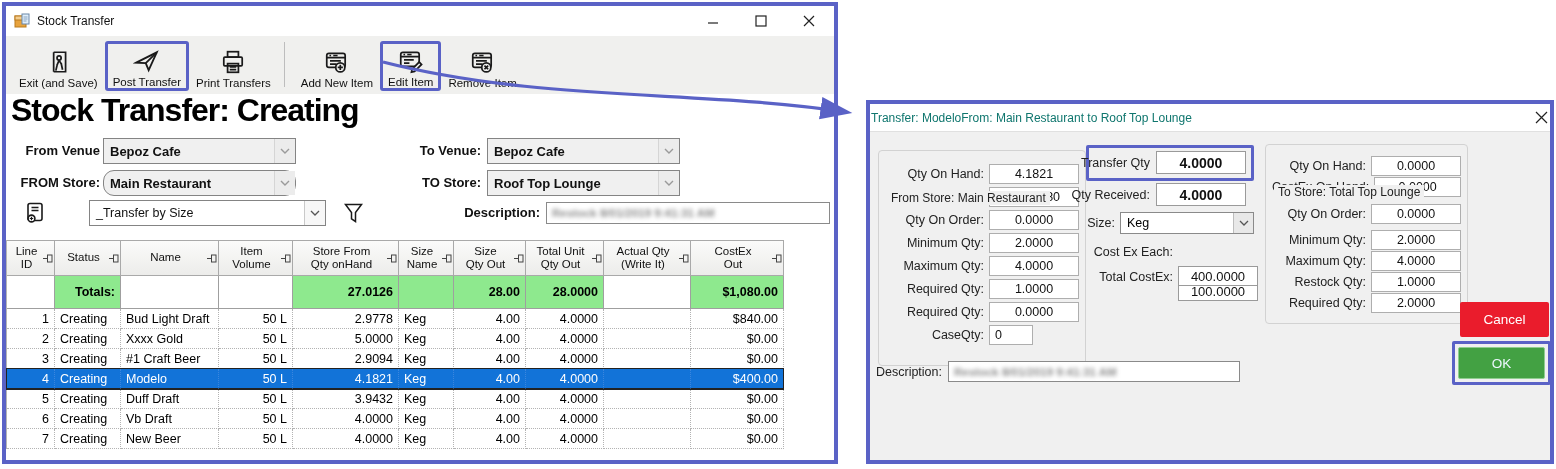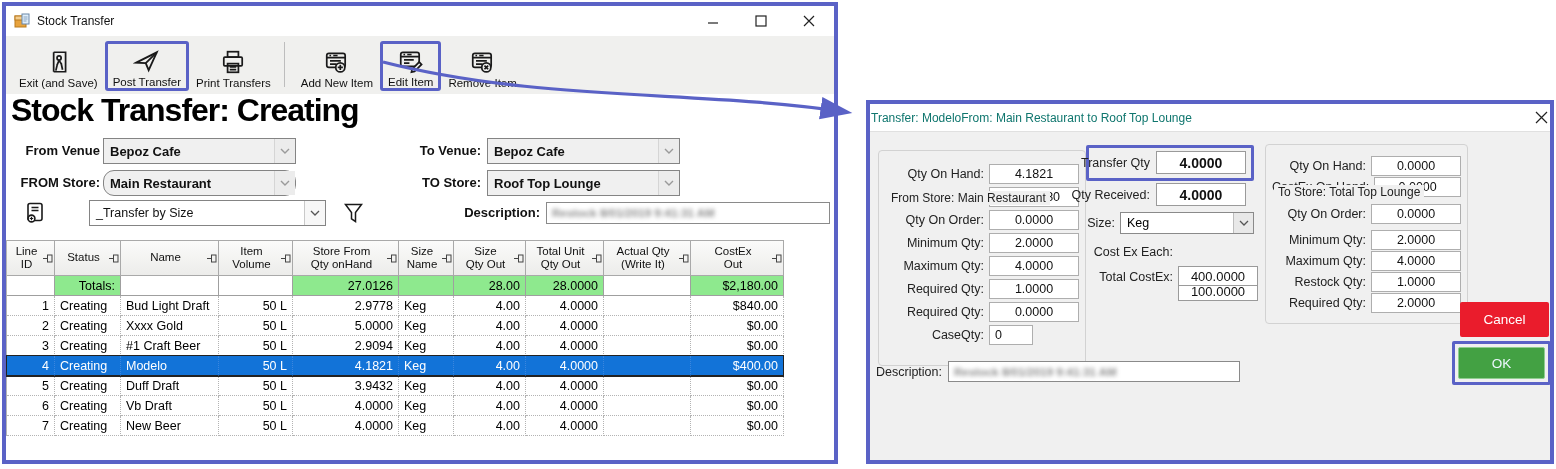--- a/index.html
+++ b/index.html
@@ -30,21 +30,21 @@
   .redacted{filter:blur(2px);color:#8d8d8d;font-size:11.5px;font-weight:bold;white-space:nowrap;}
   .toolico{position:absolute;display:flex;align-items:center;justify-content:center;}
 
   
   .grid{position:absolute;left:0;top:146px;width:777px;font-size:12.5px;border-left:1px solid #b5b5b5;}
   .gr{display:grid;grid-template-columns:48px 66px 98px 74px 106px 55px 72px 78px 87px 93px;}
   .th{position:relative;height:36px;background:linear-gradient(#fbfbfa,#ececea);border-right:1px solid #a9a9a9;border-top:1px solid #a9a9a9;border-bottom:1px solid #a9a9a9;display:flex;align-items:center;justify-content:center;text-align:center;font-size:11.5px;line-height:1.15;color:#111;}
   .th .th-label{white-space:pre-line;padding:0 10px 0 2px;}
   .th .pin{position:absolute;right:1px;bottom:9px;}
   .trow .c{height:20px;display:flex;align-items:center;border-right:1px dotted #b3b3b3;border-bottom:1px dotted #b3b3b3;overflow:hidden;white-space:nowrap;}
-  .totrow .c{height:20px;display:flex;align-items:center;border-right:1px solid #9f9f9f;border-bottom:1px solid #9f9f9f;font-weight:normal;background:#fff;}
+  .totrow .c{height:33px;display:flex;align-items:center;border-right:1px solid #9f9f9f;border-bottom:1px solid #9f9f9f;font-weight:bold;background:#fff;}
   .totrow .green{background:var(--grid-green);}
   .c.num{justify-content:flex-end;padding-right:5px;}
   .c.txt{justify-content:flex-start;padding-left:5px;}
   .trow.sel .c{background:var(--sel-blue);color:#fff;border-right-color:#3a86de;border-bottom:1px solid #222;border-top:0px;}
   .trow.sel{outline:1px solid #222;}
 
   
   .dlg{position:absolute;left:866px;top:100px;width:688px;height:364px;border:4px solid var(--accent);background:#f0f0f0;}
   .dlg-titlebar{height:28px;background:#fff;display:flex;align-items:center;padding:0 1px;font-size:12px;color:#0f766e;border-bottom:1px solid #e0e0e0;}
   .dlg-close{margin-left:auto;width:16px;height:16px;display:flex;align-items:center;justify-content:center;}
@@ -324,21 +324,21 @@
         <div class="gr totrow">
           <div class="c num"></div>
           <div class="c num green">Totals:</div>
           <div class="c txt"></div>
           <div class="c num"></div>
           <div class="c num green">27.0126</div>
           <div class="c txt green"></div>
           <div class="c num green">28.00</div>
           <div class="c num green">28.0000</div>
           <div class="c num"></div>
-          <div class="c num green">$2,180.00</div>
+          <div class="c num green">$1,080.00</div>
         </div>
 
         <div class="gr trow">
           <div class="c num">1</div>
             <div class="c txt">Creating</div>
             <div class="c txt">Bud Light Draft</div>
             <div class="c num">50 L</div>
             <div class="c num">2.9778</div>
             <div class="c txt">Keg</div>
             <div class="c num">4.00</div>

